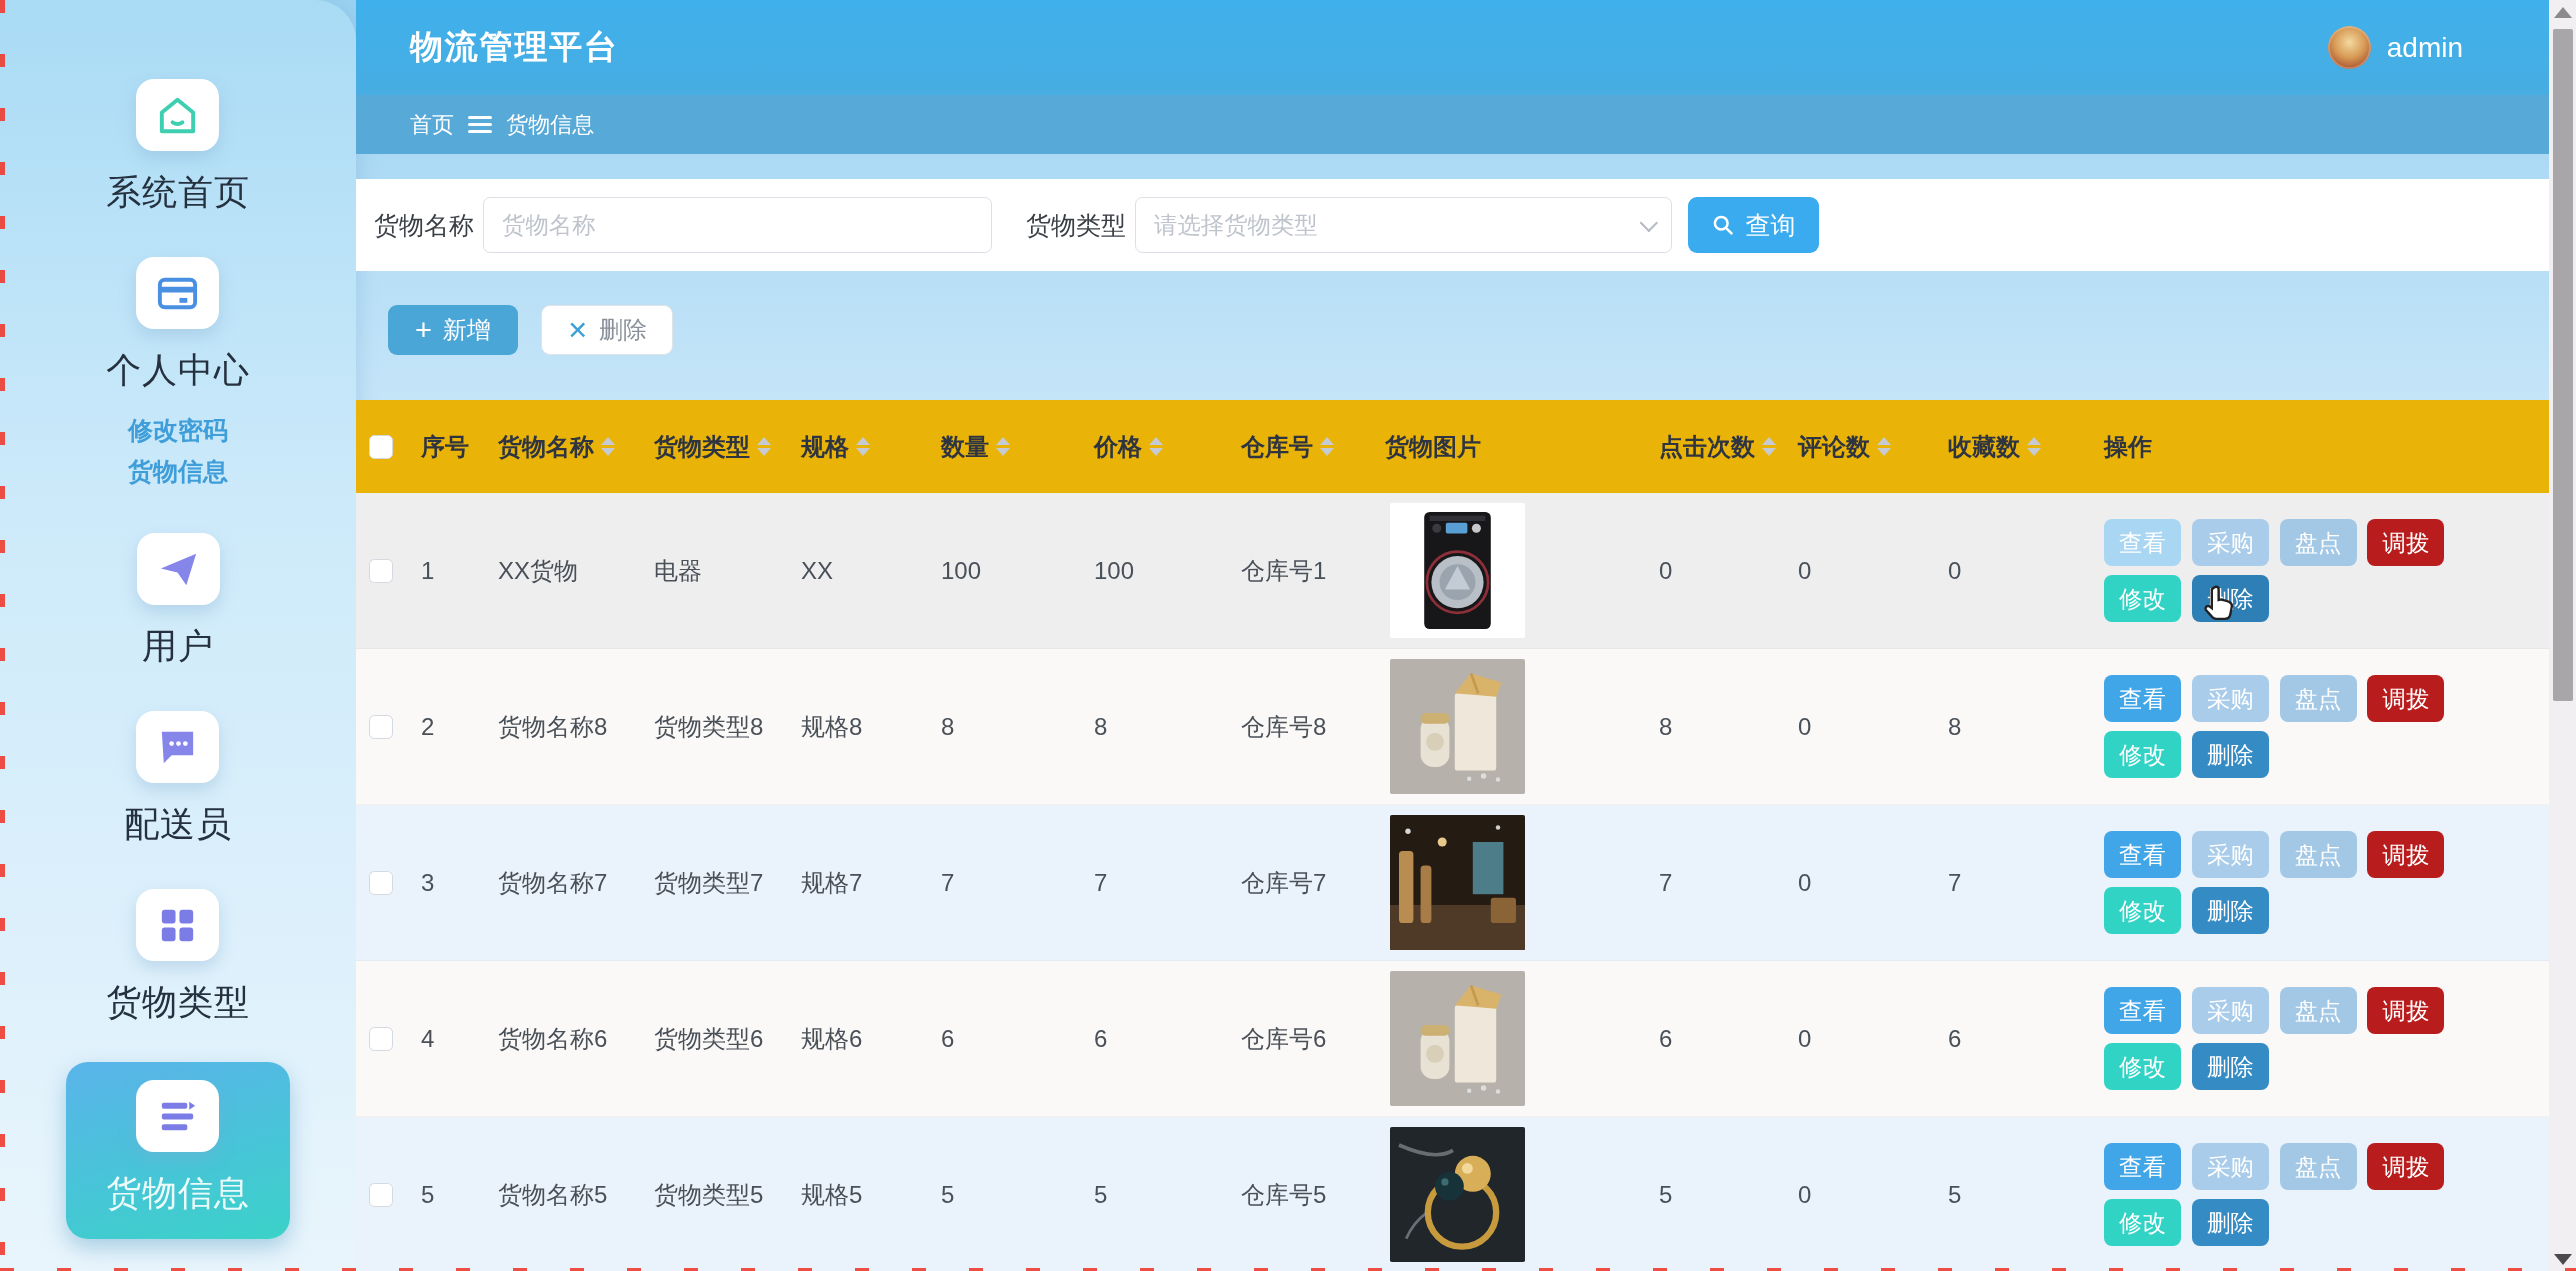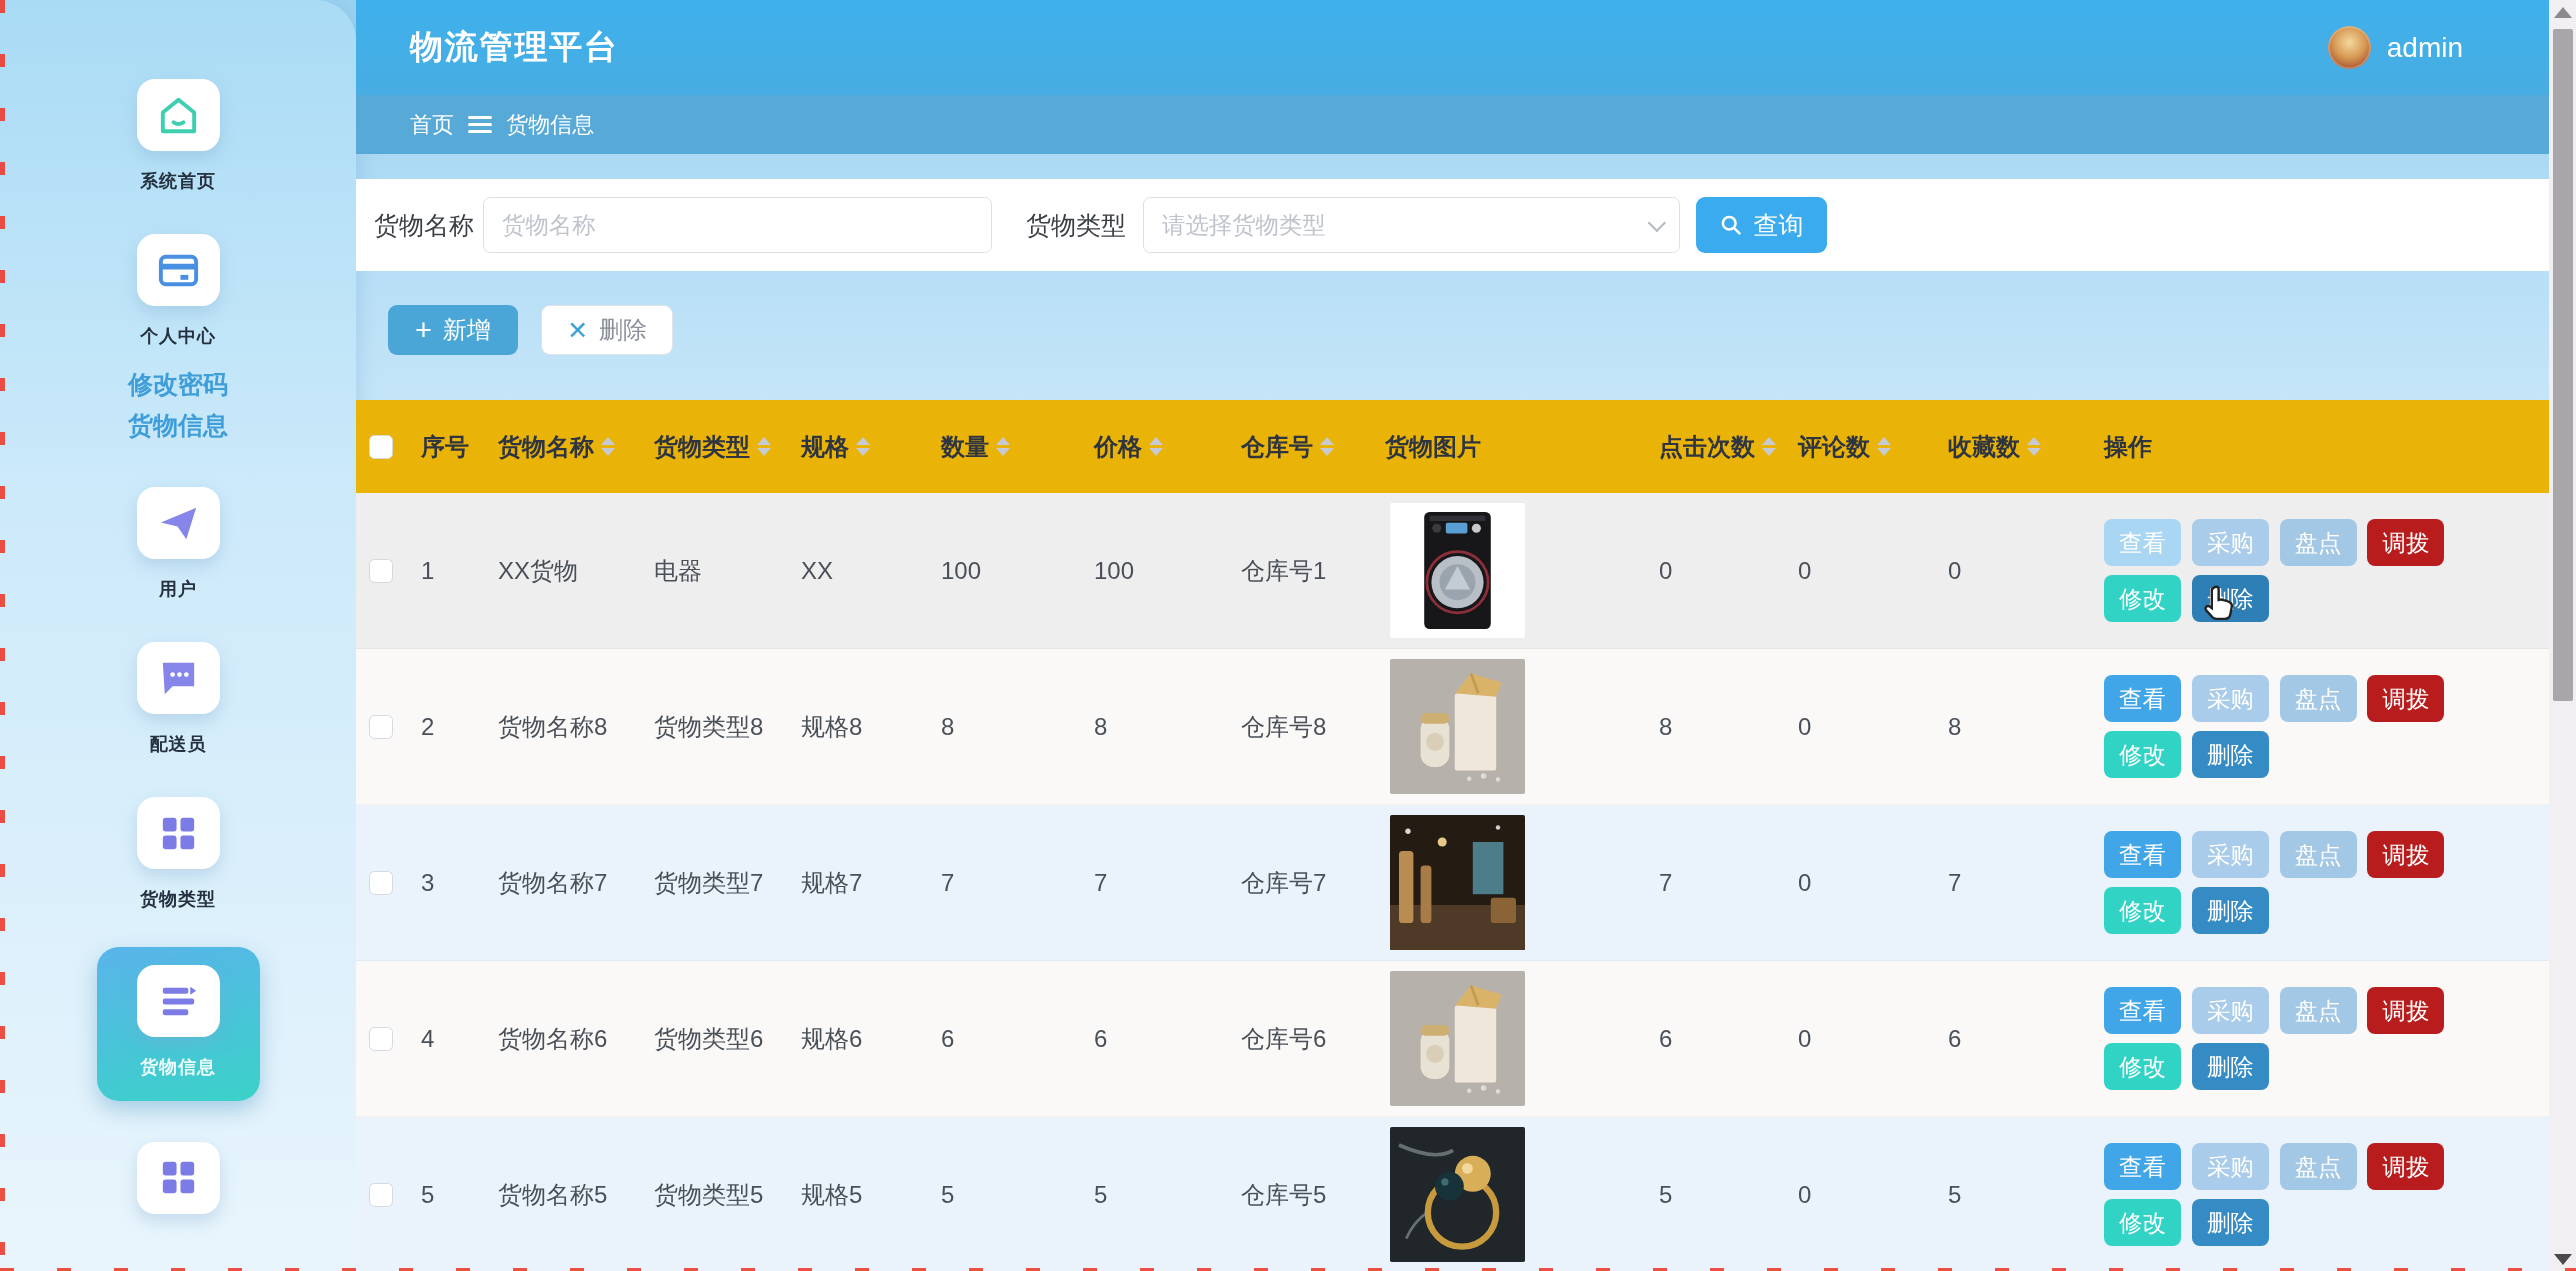--- a/index.html
+++ b/index.html
@@ -10,21 +10,21 @@
   
   .sidebar{position:absolute;left:0;top:0;width:356px;height:1272px;
            background:linear-gradient(180deg,#a9dbf5 0%,#cdeafa 40%,#e9f5fc 100%);
            border-top-right-radius:41px;box-shadow:5.4px 0 16px rgba(120,170,210,.25);
            display:flex;flex-direction:column;align-items:center;overflow:hidden;}
   .side-item{display:flex;flex-direction:column;align-items:center;margin-top:41px;cursor:pointer;}
   .side-item:first-child{margin-top:79px;}
   .icon-box{width:83px;height:72px;background:#fff;border-radius:18px;
             display:flex;align-items:center;justify-content:center;
             box-shadow:0 7.2px 16px rgba(130,170,205,.35);}
-  .side-label{margin-top:18px;font-size:18px;color:#25313e;letter-spacing:0.9px;font-weight:bold;}
+  .side-label{margin-top:18px;font-size:35px;color:#25313e;letter-spacing:0.9px;}
   .sublinks{display:flex;flex-direction:column;align-items:center;margin-top:16px;}
   .sublinks span{font-size:25px;color:#3f9ed9;line-height:41px;cursor:pointer;font-weight:bold;}
   .side-item.active{margin-top:36px;background:linear-gradient(165deg,#5ab4ea 0%,#46c6d6 60%,#3bd2c8 100%);
             border-radius:21.6px;padding:18px 40px 21.6px 40px;box-shadow:0 9px 21.6px rgba(90,160,200,.45);}
   .side-item.active .side-label{color:#eafbfa;}
 
   
   .main{position:absolute;left:356px;top:0;width:2193px;height:1272px;}
   .topbar{height:95px;background:linear-gradient(180deg,#3fb0ec 0%,#47ade2 100%);
           display:flex;align-items:center;}
@@ -39,21 +39,21 @@
   .bc-sep{display:flex;flex-direction:column;gap:3.6px;}
   .bc-sep i{display:block;width:23.4px;height:3.6px;background:#fff;border-radius:1.8px;}
 
   
   .search-card{margin-top:25px;height:92px;background:#fff;display:flex;align-items:center;padding-left:18px;}
   .f-label{font-size:25px;color:#3a3f45;}
   .f-input{margin-left:9px;width:509px;height:56px;border:1.8px solid #dcdfe6;border-radius:7.2px;
            font-size:23.4px;padding:0 18px;color:#555;outline:none;background:#fff;}
   .f-input::placeholder{color:#bfc4cc;}
   .f-select{margin-left:34px;}
-  .sel-box{margin-left:17px;width:537px;height:56px;border:1.8px solid #dcdfe6;border-radius:7.2px;background:#fff;
+  .sel-box{margin-left:9px;width:537px;height:56px;border:1.8px solid #dcdfe6;border-radius:7.2px;background:#fff;
            display:flex;align-items:center;padding:0 18px;cursor:pointer;}
   .sel-box span{font-size:23.4px;color:#bfc4cc;}
   .sel-caret{margin-left:auto;width:12.6px;height:12.6px;border-right:2.7px solid #b6bbc2;border-bottom:2.7px solid #b6bbc2;
              transform:rotate(45deg) translateY(-3.6px);}
   .query-btn{margin-left:16px;height:56px;padding:0 23.4px;background:#3aabef;border:none;border-radius:9px;
              color:#fff;font-size:25px;display:flex;align-items:center;gap:10.8px;cursor:pointer;}
   .mag{width:23.4px;height:23.4px;}
 
   
   .toolbar{margin-top:34px;margin-left:32px;display:flex;gap:23.4px;}

